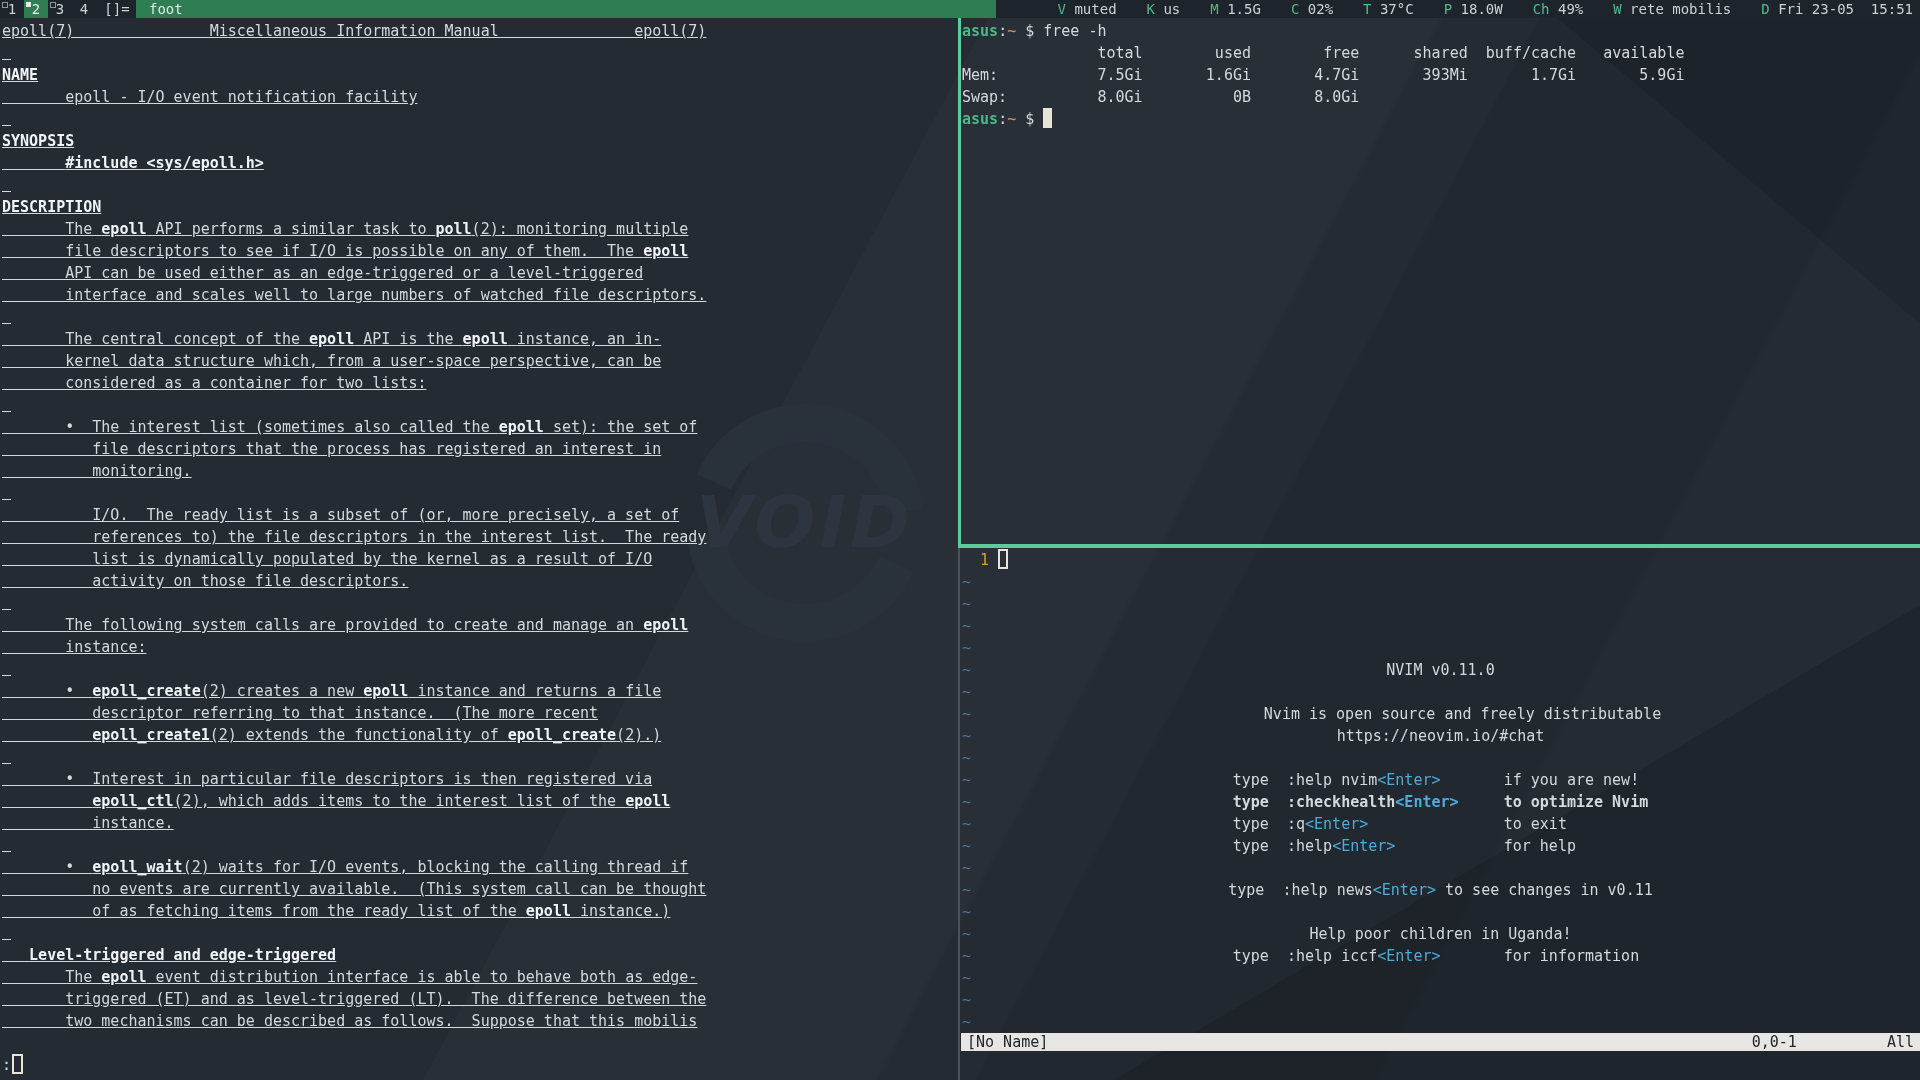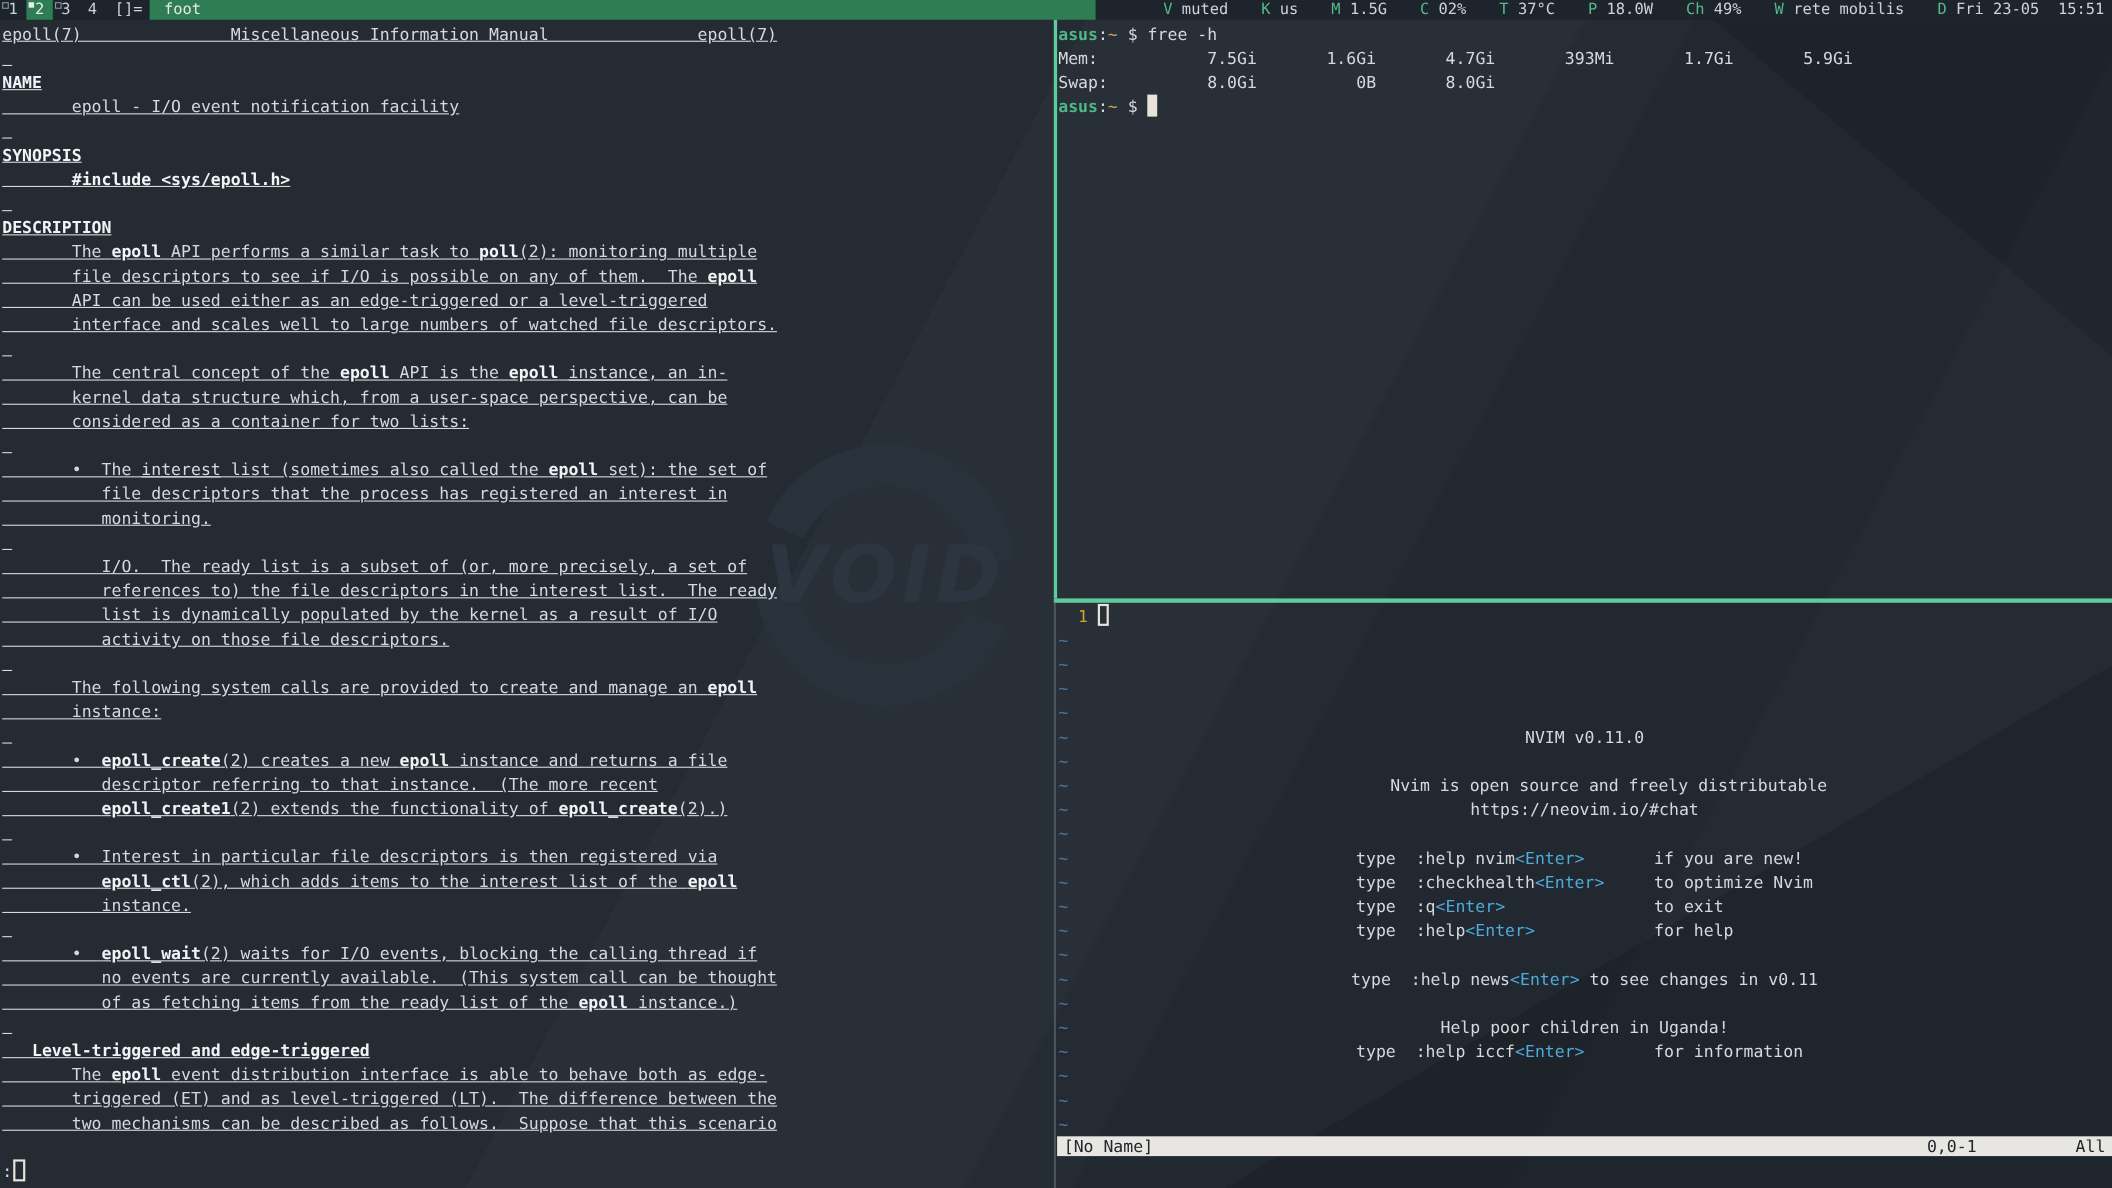--- a/index.html
+++ b/index.html
@@ -142,32 +142,33 @@
         <div class="tline"><span>          </span><span class="seg-b">epoll_ctl</span><span>(2), which adds items to the interest list of the </span><span class="seg-b">epoll</span></div>
         <div class="tline"><span>          instance.</span></div>
         <div class="tline">&nbsp;</div>
         <div class="tline"><span>       •  </span><span class="seg-b">epoll_wait</span><span>(2) waits for I/O events, blocking the calling thread if</span></div>
         <div class="tline"><span>          no events are currently available.  (This system call can be thought</span></div>
         <div class="tline"><span>          of as fetching items from the ready list of the </span><span class="seg-b">epoll</span><span> instance.)</span></div>
         <div class="tline">&nbsp;</div>
         <div class="tline"><span>   </span><span class="seg-b">Level-triggered and edge-triggered</span></div>
         <div class="tline"><span>       The </span><span class="seg-b">epoll</span><span> event distribution interface is able to behave both as edge-</span></div>
         <div class="tline"><span>       triggered (ET) and as level-triggered (LT).  The difference between the</span></div>
-        <div class="tline"><span>       two mechanisms can be described as follows.  Suppose that this scenario</span></div>
+        <div class="tline"><span>       two mechanisms can be described as follows.  Suppose that this mobilis</span></div>
       </div>
   </div>
   <div class="pager-line"><span>:</span><span class="hollow-cursor"></span></div>
 
   <div class="bv-green"></div>
   <div class="bh-green"></div>
   <div class="bv-gray"></div>
 
   <div class="pane term-pane">
     <div>
         <div class="tline"><span class="seg-pg">asus</span><span>:</span><span class="seg-py">~</span><span> $ free -h</span></div>
+        <div class="tline"><span>               total        used        free      shared  buff/cache   available</span></div>
         <div class="tline"><span>Mem:           7.5Gi       1.6Gi       4.7Gi       393Mi       1.7Gi       5.9Gi</span></div>
         <div class="tline"><span>Swap:          8.0Gi          0B       8.0Gi</span></div>
         <div class="tline"><span class="seg-pg">asus</span><span>:</span><span class="seg-py">~</span><span> $ </span><span class="block-cursor"></span></div>
       </div>
   </div>
 
   <div class="pane nvim-pane">
     <div>
         <div class="nrow" style="top: 0px;"><span class="linenr">  1 </span><span class="nv-cursor"></span></div>
         <div class="nrow" style="top: 22px;"><span class="tilde">~</span></div>
@@ -190,21 +191,21 @@
         <div class="nrow" style="top: 396px;"><span class="tilde">~</span></div>
         <div class="nrow" style="top: 418px;"><span class="tilde">~</span></div>
         <div class="nrow" style="top: 440px;"><span class="tilde">~</span></div>
         <div class="nrow" style="top: 462px;"><span class="tilde">~</span></div>
       </div>
     <div>
         <div class="nintro" style="top: 110px;"><span>NVIM v0.11.0</span></div>
         <div class="nintro" style="top: 154px; padding-left: 44px;"><span>Nvim is open source and freely distributable</span></div>
         <div class="nintro" style="top: 176px;"><span>https://neovim.io/#chat</span></div>
         <div class="nintro" style="top: 220px;"><span>type  :help nvim</span><span class="seg-enter">&lt;Enter&gt;</span><span>       if you are new! </span></div>
-        <div class="nintro" style="top: 242px;"><span>type  :checkhealth</span><span class="seg-enter">&lt;Enter&gt;</span><span>     to optimize Nvim</span></div>
+        <div class="nintro" style="top: 242px; font-weight: bold;"><span>type  :checkhealth</span><span class="seg-enter">&lt;Enter&gt;</span><span>     to optimize Nvim</span></div>
         <div class="nintro" style="top: 264px;"><span>type  :q</span><span class="seg-enter">&lt;Enter&gt;</span><span>               to exit         </span></div>
         <div class="nintro" style="top: 286px;"><span>type  :help</span><span class="seg-enter">&lt;Enter&gt;</span><span>            for help        </span></div>
         <div class="nintro" style="top: 330px;"><span>type  :help news</span><span class="seg-enter">&lt;Enter&gt;</span><span> to see changes in v0.11</span></div>
         <div class="nintro" style="top: 374px;"><span>Help poor children in Uganda!</span></div>
         <div class="nintro" style="top: 396px;"><span>type  :help iccf</span><span class="seg-enter">&lt;Enter&gt;</span><span>       for information </span></div>
       </div>
     <div class="statusline">
       <span>[No Name]</span>
       <span class="sl-right"><span>0,0-1</span><span class="sl-gap"></span><span>All</span></span>
     </div>

